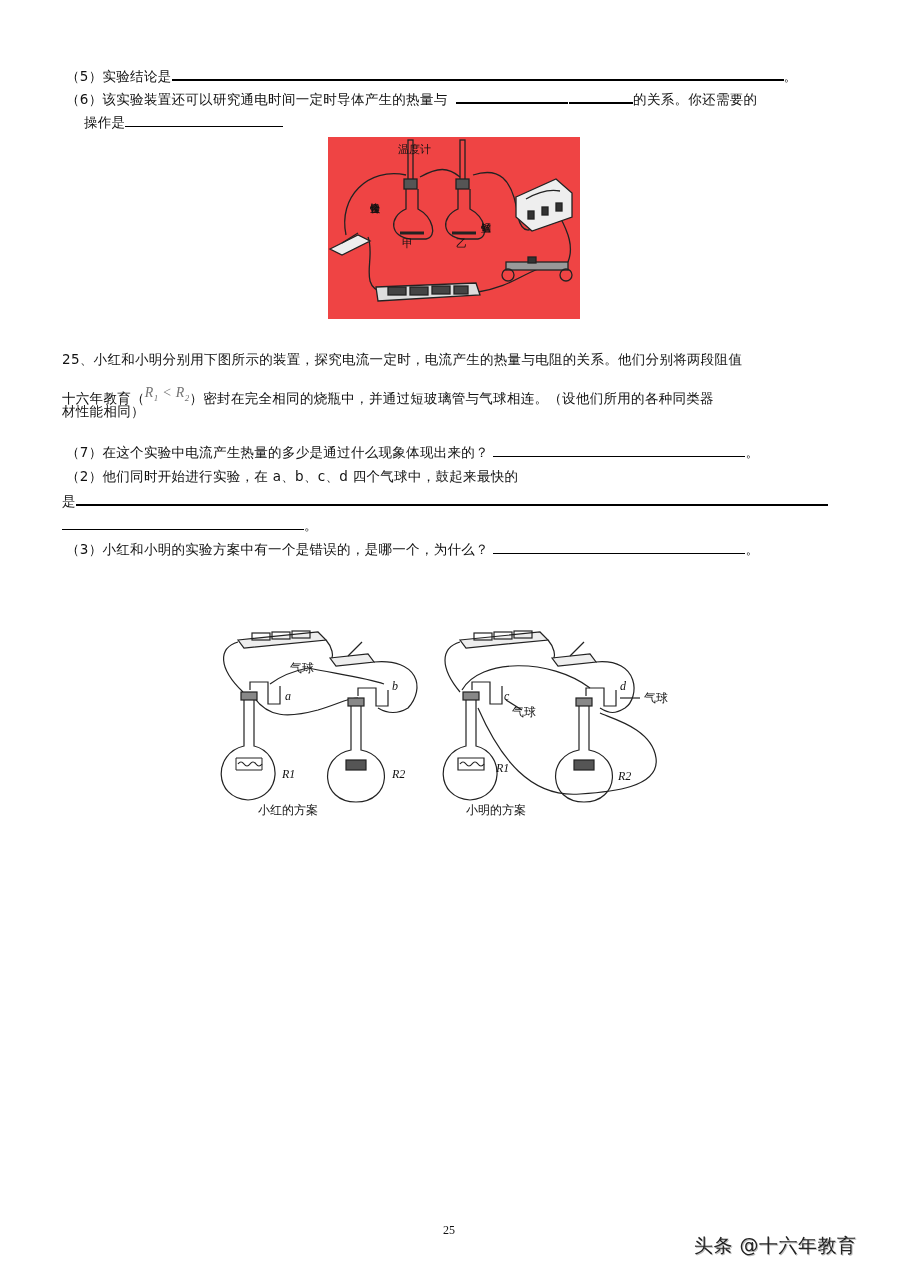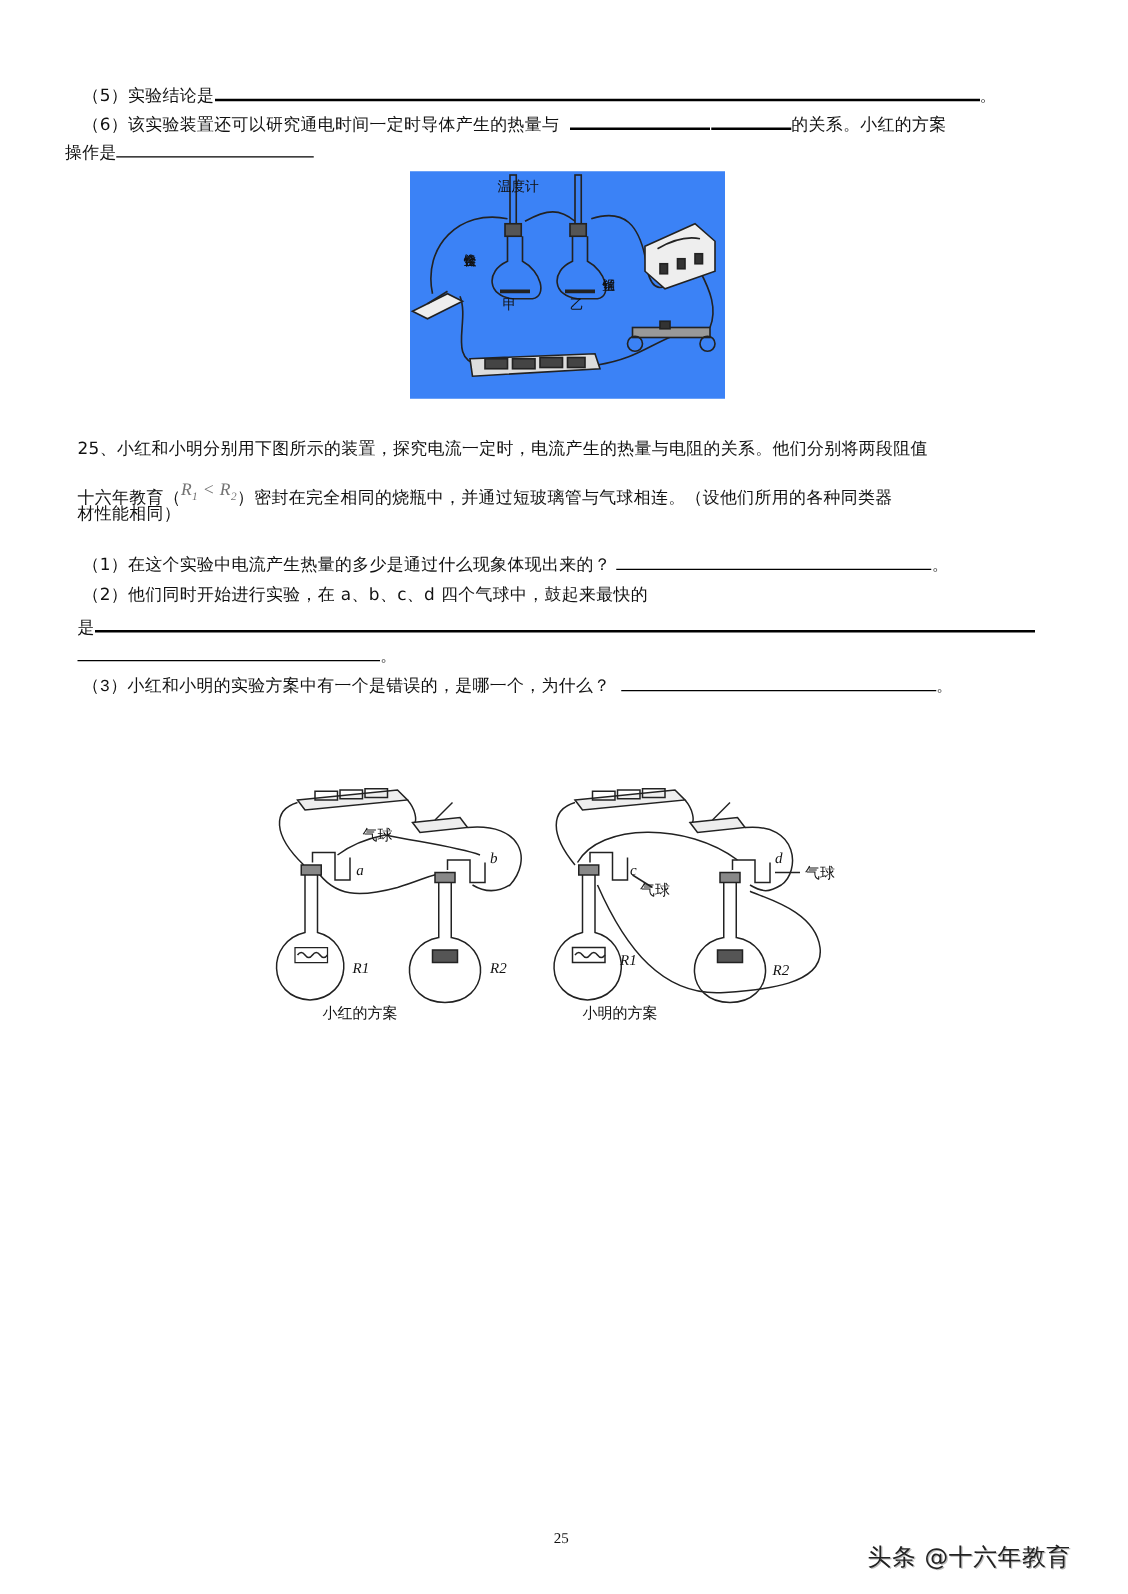--- a/index.html
+++ b/index.html
@@ -18,27 +18,27 @@
     .lbl { font-family:"DejaVu Sans", sans-serif; }
   </style>
 </head>
 <body>
 
 <div class="line" style="left:66px; top:67px;">
   <span>（5）实验结论是</span><span class="blank thick" style="width:612px;"></span><span>。</span>
 </div>
 <div class="line" style="left:66px; top:90px;">
   <span>（6）该实验装置还可以研究通电时间一定时导体产生的热量与</span>
-  <span class="blank thick" style="width:112px; margin-left:4px;"></span><span class="blank thick" style="width:64px; margin-left:1px;"></span><span>的关系。小红的方案</span>
+  <span class="blank thick" style="width:112px; margin-left:4px;"></span><span class="blank thick" style="width:64px; margin-left:1px;"></span><span>的关系。你还需要的</span>
 </div>
-<div class="line" style="left:52px; top:113px;text-align:center;">
+<div class="line" style="left:84px; top:113px;text-align:center;">
   <span>操作是</span><span class="blank" style="width:158px;"></span>
 </div>
 
-<div class="fig" style="left:328px; top:137px; width:252px; height:182px; background:#3b82f6;">
+<div class="fig" style="left:328px; top:137px; width:252px; height:182px; background:#ef4444;">
   <svg width="252" height="182" viewBox="0 0 252 182">
     <g fill="none" stroke="#222" stroke-width="1.3">
 
       <path d="M78 38 C 40 30, 10 60, 18 98"></path>
       <path d="M92 40 C 110 30, 120 30, 132 40"></path>
       <path d="M145 38 C 170 30, 185 40, 190 80 C 195 100, 205 92, 212 88"></path>
       <path d="M232 80 C 240 95, 246 110, 240 125"></path>
       <path d="M210 132 C 190 140, 180 150, 150 155"></path>
       <path d="M40 100 C 48 120, 30 150, 55 155"></path>
 
@@ -87,33 +87,33 @@
   <span>25、小红和小明分别用下图所示的装置，探究电流一定时，电流产生的热量与电阻的关系。他们分别将两段阻值</span>
 </div>
 <div class="line" style="left:62px; top:389px;">
   <span>十六年教育（</span><span class="math"><span>R</span><sub>1</sub><span> &lt; </span><span>R</span><sub>2</sub></span><span>）密封在完全相同的烧瓶中，并通过短玻璃管与气球相连。（设他们所用的各种同类器</span>
 </div>
 <div class="line" style="left:62px; top:402px;">
   <span>材性能相同）</span>
 </div>
 
 <div class="line" style="left:66px; top:443px;">
-  <span>（1）在这个实验中电流产生热量的多少是通过什么现象体现出来的？</span>
+  <span>（7）在这个实验中电流产生热量的多少是通过什么现象体现出来的？</span>
   <span class="blank" style="width:252px;"></span><span>。</span>
 </div>
 <div class="line" style="left:66px; top:467px;">
   <span>（2）他们同时开始进行实验，在 a、b、c、d 四个气球中，鼓起来最快的</span>
 </div>
 <div class="line" style="left:62px; top:492px;">
   <span>是</span><span class="blank thick" style="width:752px;"></span>
 </div>
 <div class="line" style="left:62px; top:516px;">
   <span class="blank" style="width:242px;"></span><span>。</span>
 </div>
-<div class="line" style="left:66px; top:540px;font-family:Liberation Mono, monospace;">
+<div class="line" style="left:66px; top:540px;">
   <span>（3）小红和小明的实验方案中有一个是错误的，是哪一个，为什么？</span>
   <span class="blank" style="width:252px;"></span><span>。</span>
 </div>
 
 <div class="fig" style="left:208px; top:618px; width:222px; height:200px;">
   <svg width="222" height="200" viewBox="0 0 222 200">
     <g fill="none" stroke="#222" stroke-width="1.2">
       <path d="M30 22 L 110 14 L 118 22 L 36 30 Z" fill="#eee"></path>
       <rect x="44" y="15" width="18" height="7"></rect>
         <rect x="64" y="14" width="18" height="7"></rect>

